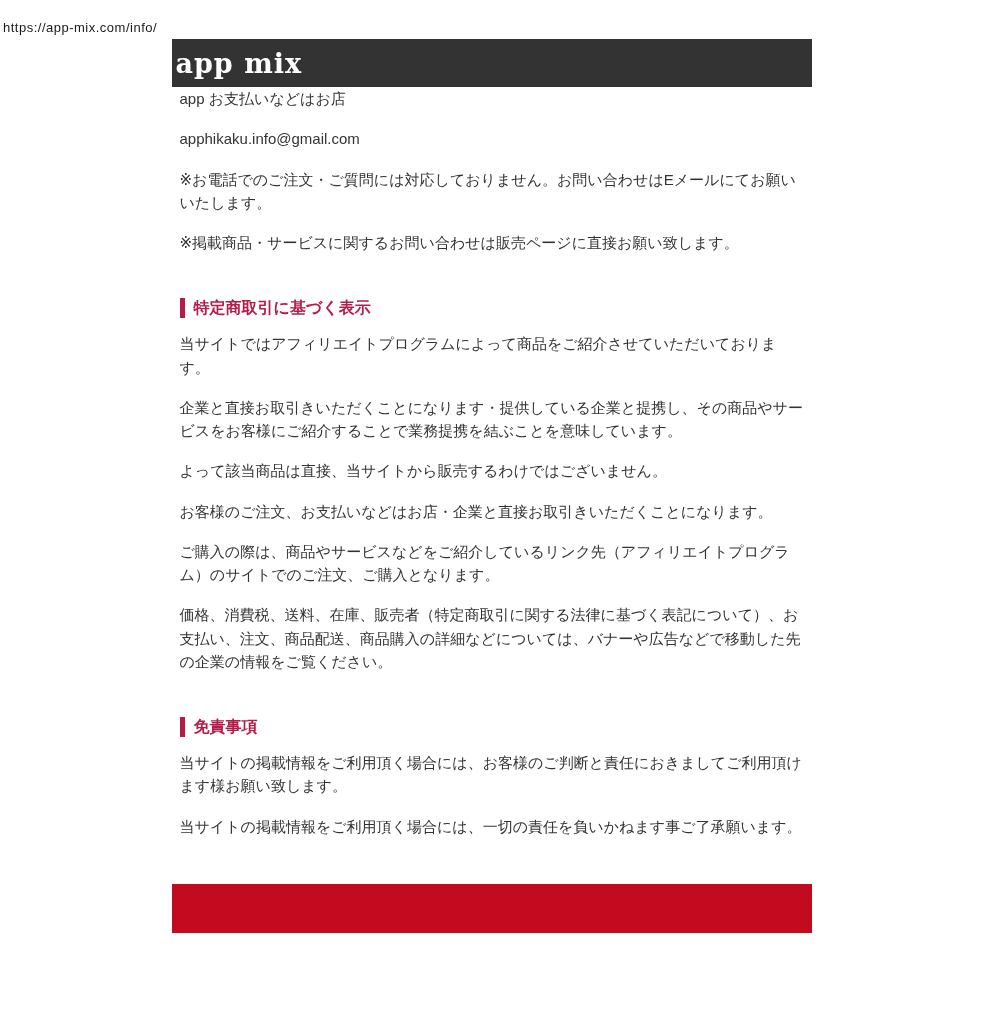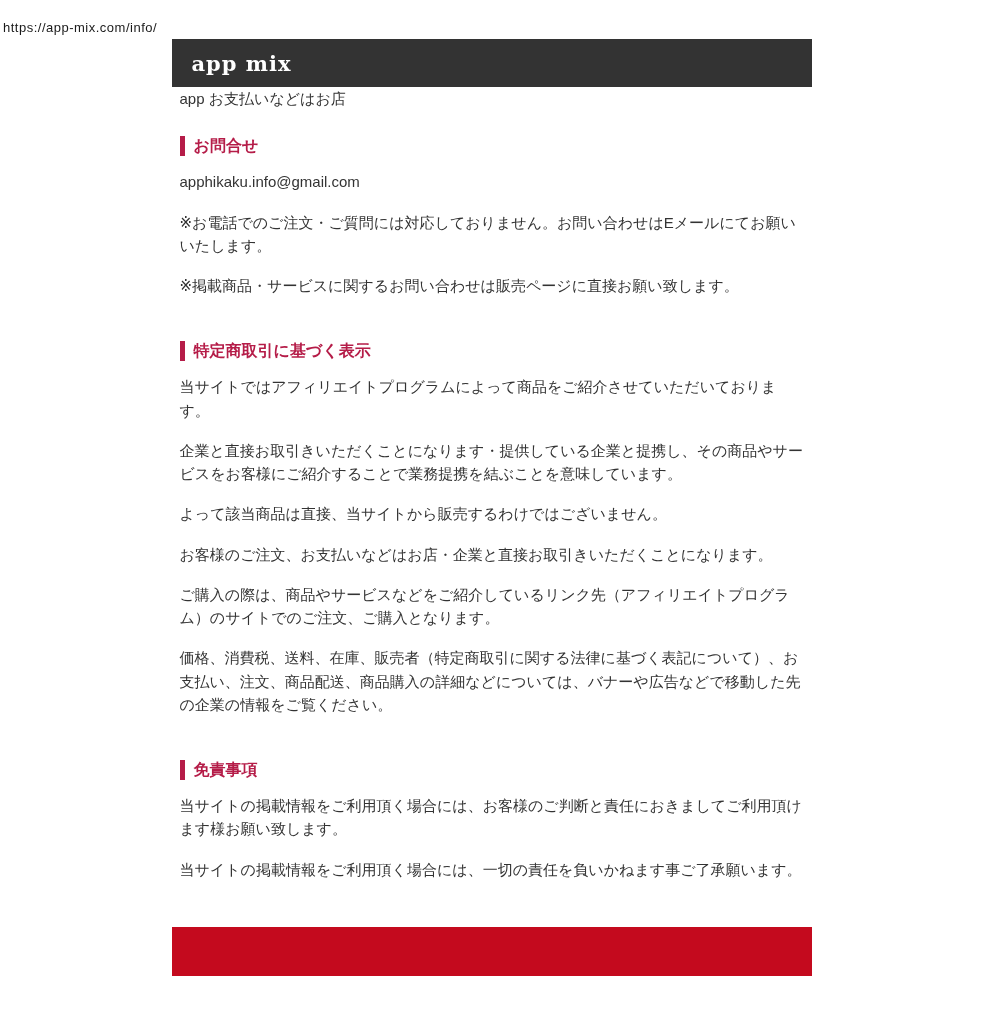--- a/index.html
+++ b/index.html
@@ -25,22 +25,22 @@
     background: #333333;
     height: 48px;
     margin-top: 4px;
     display: flex;
     align-items: center;
   }
   .site-title {
     color: #ffffff;
     font-family: "DejaVu Serif", "Liberation Serif", serif;
     font-weight: bold;
-    font-size: 21px;
-    padding-left: 20px;
+    font-size: 27px;
+    padding-left: 4px;
     letter-spacing: 1px;
   }
   .content {
     padding: 0 8px;
     font-size: 15px;
     line-height: 1.55;
   }
   .operator-line { margin: 24px 0 0 0; }
   .section-heading {
     font-size: 16px;
@@ -71,21 +71,20 @@
 
   <header class="site-header">
     <span class="site-title">app mix</span>
   </header>
 
   <main class="content">
 
     <p class="operator-line">app お支払いなどはお店</p>
 
     <section>
-      <h2 class="section-heading first">お問合せ</h2>
       <p>apphikaku.info@gmail.com</p>
       <p>※お電話でのご注文・ご質問には対応しておりません。お問い合わせはEメールにてお願いいたします。</p>
       <p>※掲載商品・サービスに関するお問い合わせは販売ページに直接お願い致します。</p>
     </section>
 
     <section>
       <h2 class="section-heading">特定商取引に基づく表示</h2>
       <p>当サイトではアフィリエイトプログラムによって商品をご紹介させていただいております。</p>
       <p>企業と直接お取引きいただくことになります・提供している企業と提携し、その商品やサービスをお客様にご紹介することで業務提携を結ぶことを意味しています。</p>
       <p>よって該当商品は直接、当サイトから販売するわけではございません。</p>

